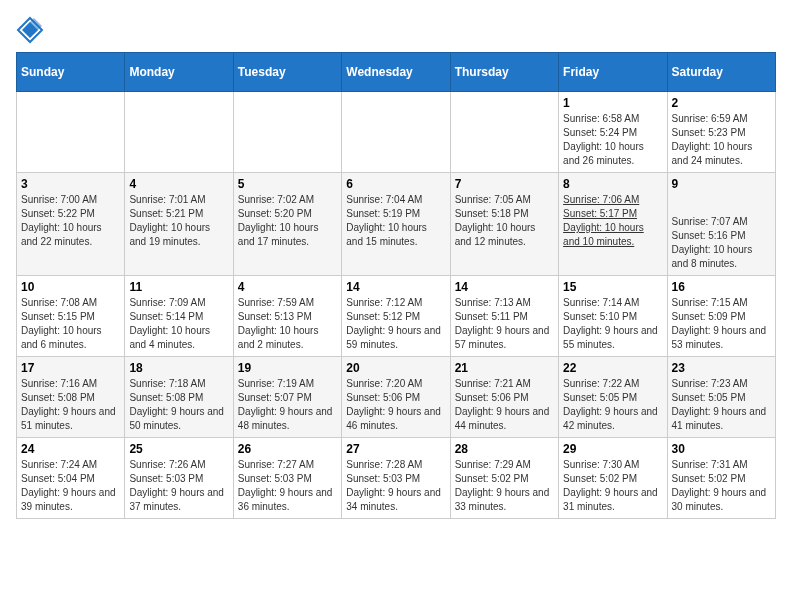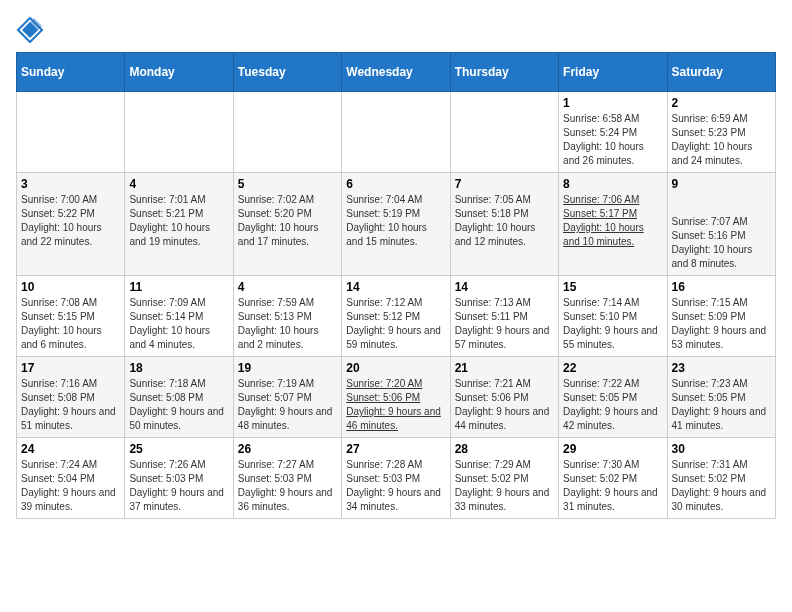--- a/index.html
+++ b/index.html
@@ -234,21 +234,21 @@
 Daylight: 9 hours and 50 minutes.</div>
         </td>
         <td>
           <div class="day-number">19</div>
           <div class="day-info" style="white-space: pre-line;">Sunrise: 7:19 AM
 Sunset: 5:07 PM
 Daylight: 9 hours and 48 minutes.</div>
         </td>
         <td>
           <div class="day-number">20</div>
-          <div class="day-info" style="white-space: pre-line; text-decoration: underline;">Sunrise: 7:20 AM
+          <div class="day-info" style="white-space: pre-line;">Sunrise: 7:20 AM
 Sunset: 5:06 PM
 Daylight: 9 hours and 46 minutes.</div>
         </td>
         <td>
           <div class="day-number">21</div>
           <div class="day-info" style="white-space: pre-line;">Sunrise: 7:21 AM
 Sunset: 5:06 PM
 Daylight: 9 hours and 44 minutes.</div>
         </td>
         <td>

